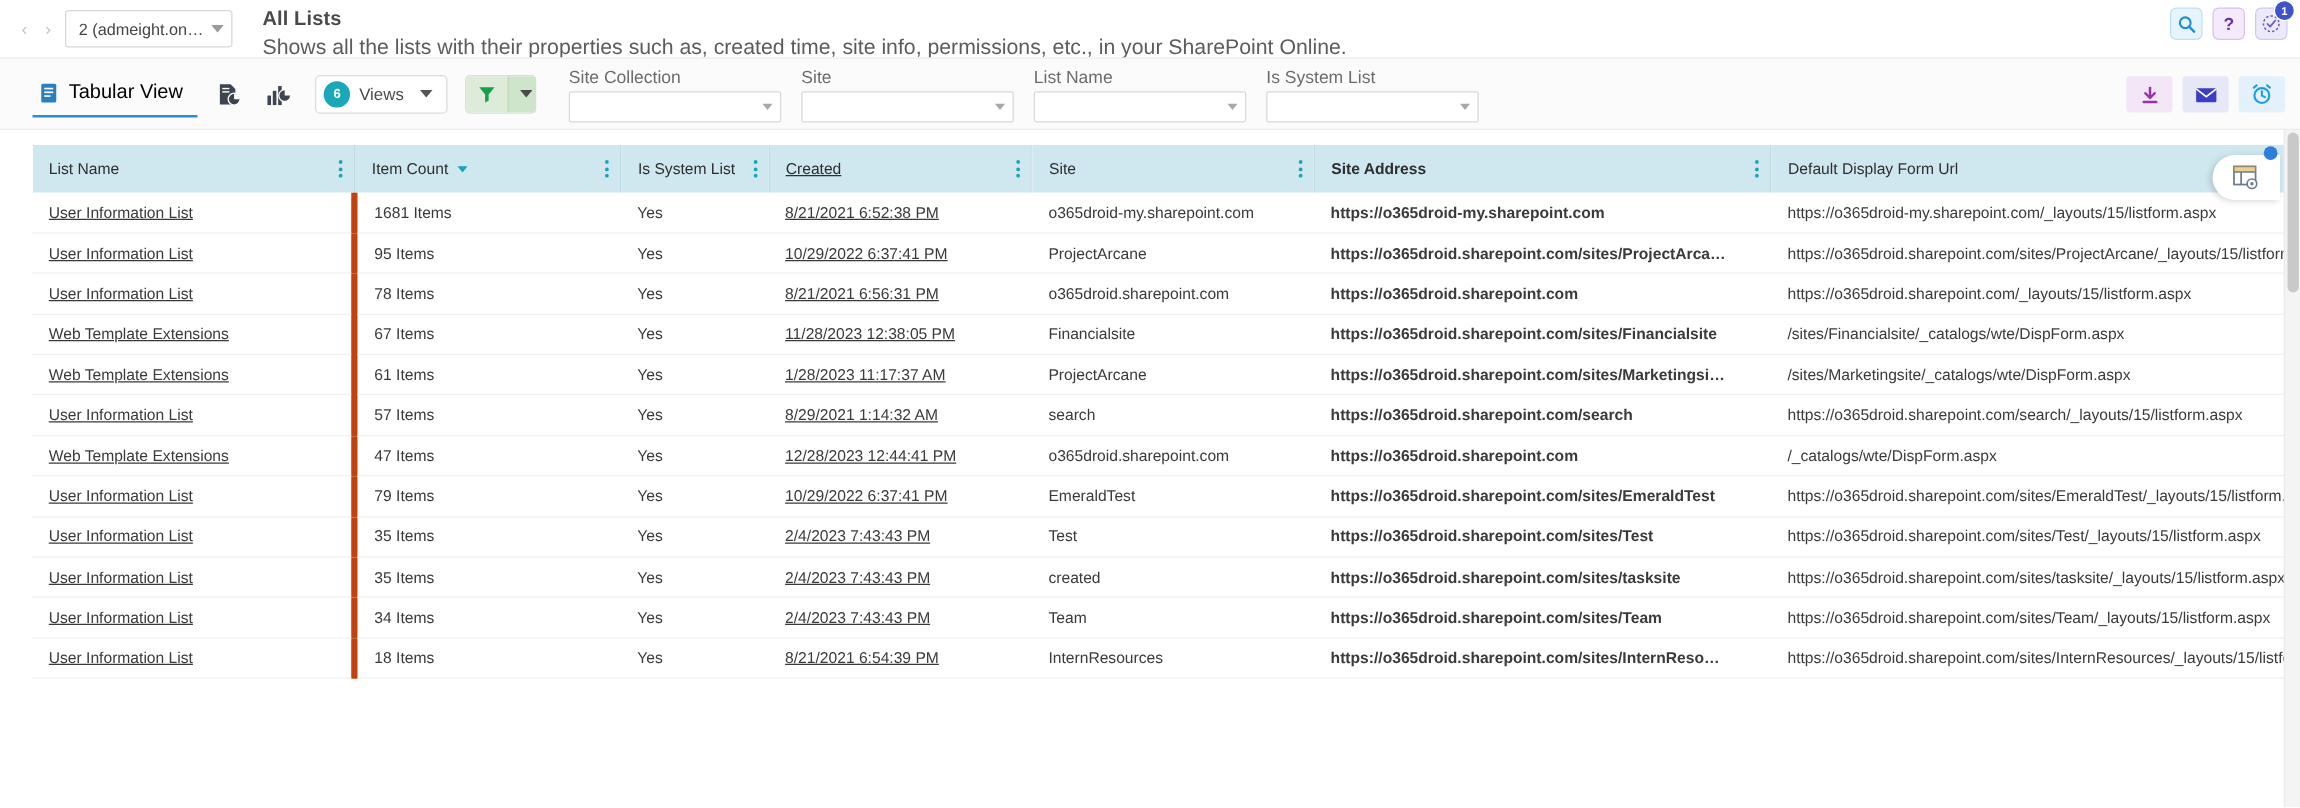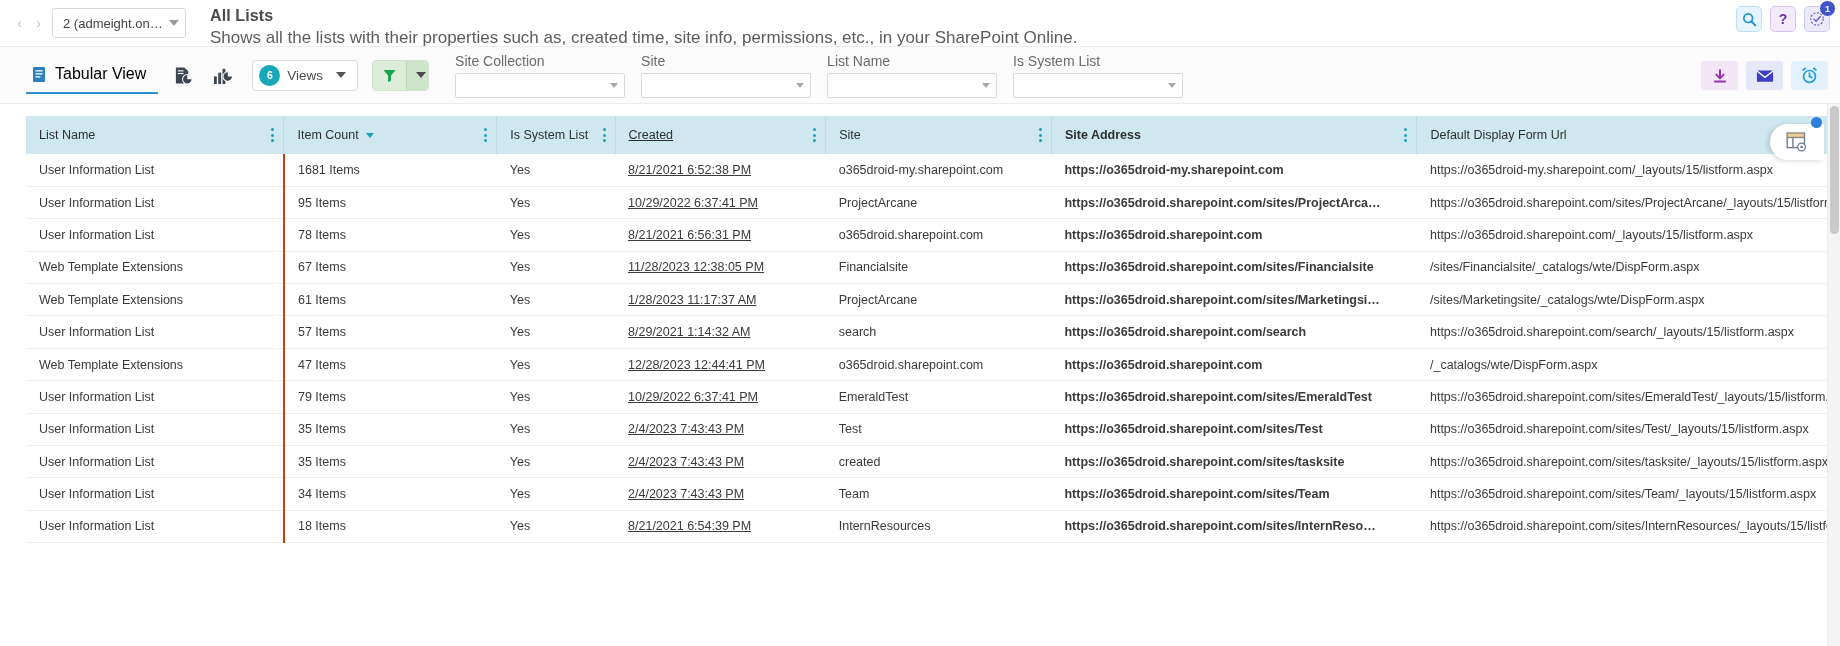--- a/index.html
+++ b/index.html
@@ -221,21 +221,21 @@
   }
   tbody td {
     height: 32.4px;
     padding: 0 12px 0 13px;
     border-bottom: 1px solid #efefef;
     color: #3a3a3a;
     white-space: nowrap;
     overflow: hidden;
     text-overflow: ellipsis;
   }
-  tbody td.c-listname { border-right: 2px solid #c2410c; }
+  tbody td.c-listname { border-right: 5px solid #c2410c; text-decoration: underline; }
 
   
   .w-listname { width: 240px; }
   .w-itemcount { width: 198px; }
   .w-issystem { width: 110px; }
   .w-created { width: 196px; text-decoration: underline; }
   .w-site { width: 210px; }
   .w-siteaddr { width: 340px; font-weight: bold; }
   .w-formurl { width: 520px; }
 

